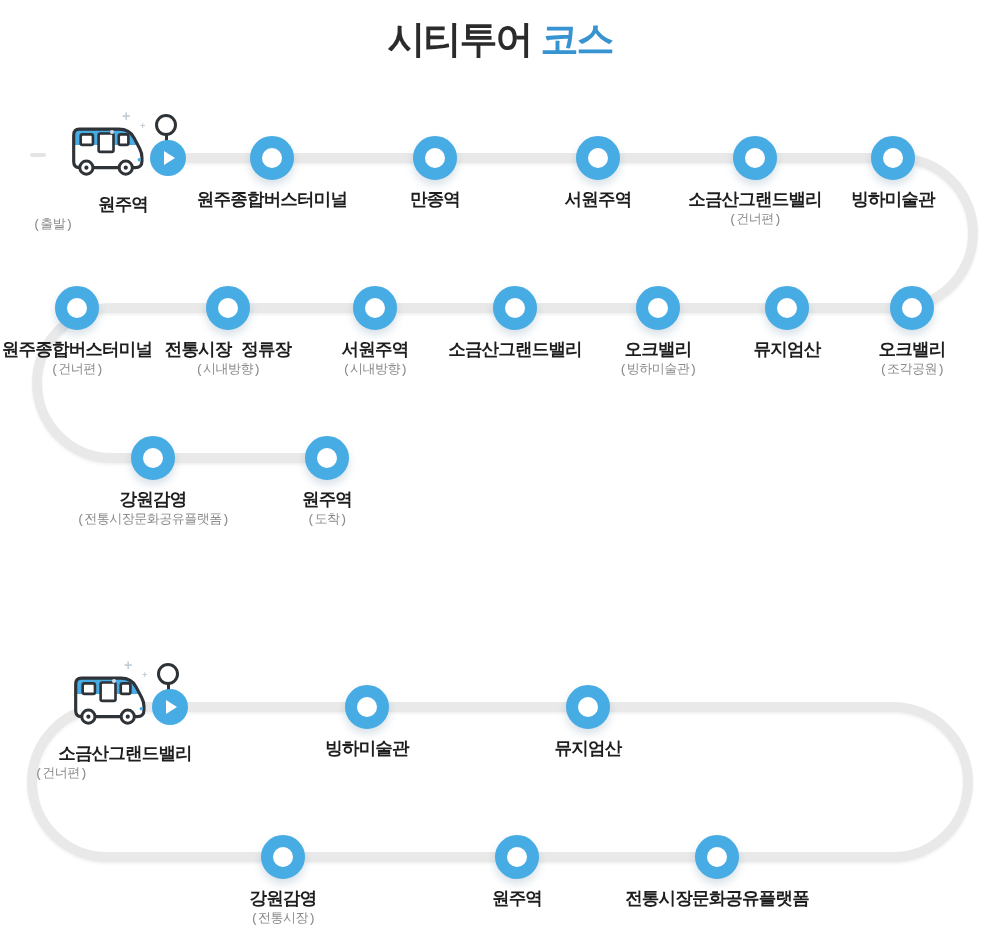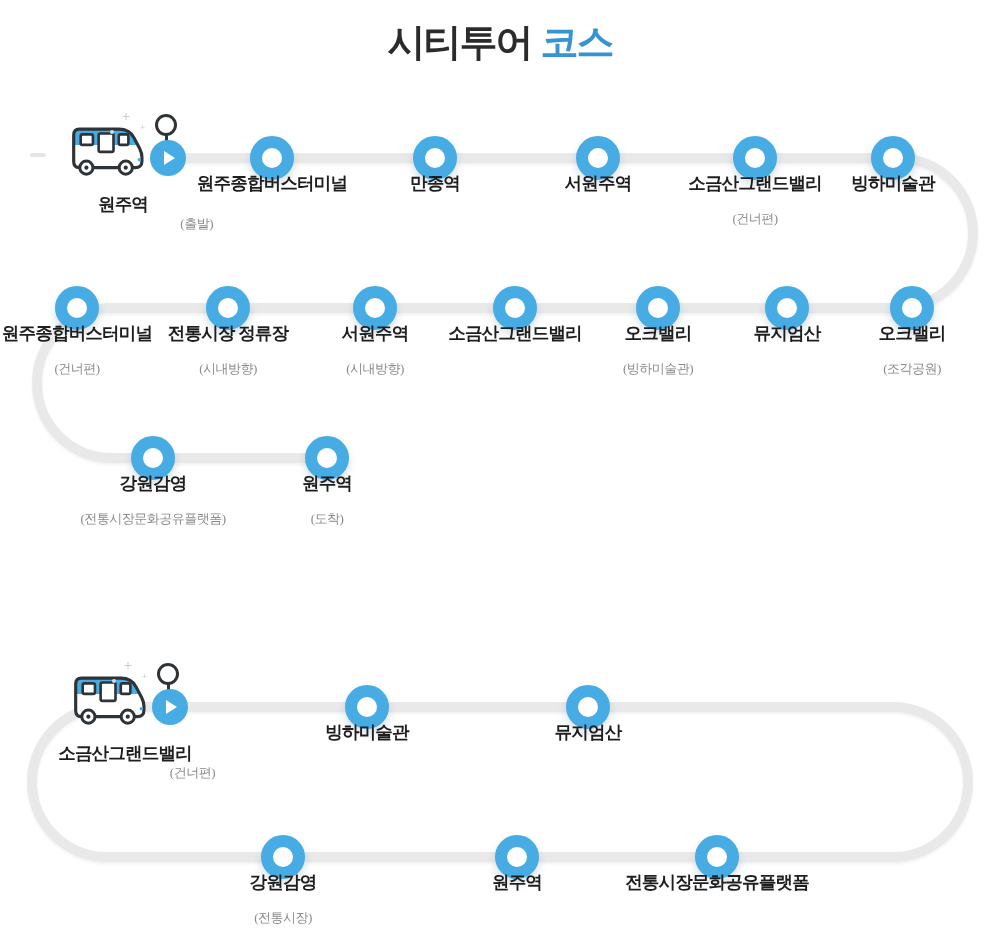--- a/index.html
+++ b/index.html
@@ -1,18 +1,18 @@
 <!DOCTYPE html>
 <html><head>
 <meta charset="utf-8">
 <style>
   html,body { margin:0; padding:0; background:#ffffff; }
   .canvas {
     position:relative; width:1000px; height:943px; background:#ffffff;
-    font-family:Liberation Serif, serif; overflow:hidden;
+    font-family:Liberation Mono, monospace; overflow:hidden;
   }
 
   
   .section-title {
     position:absolute; left:0; width:1000px; text-align:center;
     font-size:38px; font-weight:900; letter-spacing:-2px; color:#2b2b2b;
     line-height:40px; white-space:nowrap;
   }
   .section-title .accent { color:#3794d0; margin-left:9px; }
   #title-1 { top:22px; }
@@ -26,21 +26,21 @@
   }
 
   
   .stop { position:absolute; width:0; height:0; }
   .ring {
     position:absolute; left:-22px; top:-22px; width:44px; height:44px;
     border-radius:50%; border:12px solid #47abe4; background:#ffffff;
     box-sizing:border-box; box-shadow:0 5px 8px rgba(40,90,130,0.18);
   }
   .s-name {
-    position:absolute; top:13px; left:-130px; width:260px; text-align:center;
+    position:absolute; top:29px; left:-130px; width:260px; text-align:center;
     font-size:17.5px; font-weight:700; color:#1e1e1e; letter-spacing:-0.8px;
     white-space:nowrap;
   }
   .s-sub {
     position:absolute; top:52px; left:-130px; width:260px; text-align:center;
     font-size:13px; font-weight:400; color:#8a8a8a; letter-spacing:-0.5px;
     white-space:nowrap;
   }
 
   
@@ -58,21 +58,21 @@
   .play-btn::after {
     content:""; position:absolute; left:14px; top:10.5px; width:0; height:0;
     border-style:solid; border-width:7.5px 0 7.5px 11px;
     border-color:transparent transparent transparent #ffffff;
   }
   .start-name {
     position:absolute; left:-135px; top:34px; width:180px; text-align:center;
     font-size:17.5px; font-weight:700; color:#1e1e1e; letter-spacing:-0.8px; white-space:nowrap;
   }
   .start-sub {
-    position:absolute; left:-135px; top:57px; width:180px; text-align:right;
+    position:absolute; left:-135px; top:57px; width:180px; text-align:left;
     font-size:13px; color:#8a8a8a; letter-spacing:-0.5px;
   }
   .spark { position:absolute; color:#c3cdd6; font-weight:700; line-height:1; }
   .spark.big { font-size:14px; }
   .spark.small { font-size:9px; }
   .spark-dot { position:absolute; width:4px; height:4px; border-radius:50%; background:#d4dbe2; }
   .left-dash { position:absolute; left:-138px; top:-5px; width:16px; height:4px; border-radius:2px; background:#e4e4e4; }
 </style>
 </head>
 <body>

